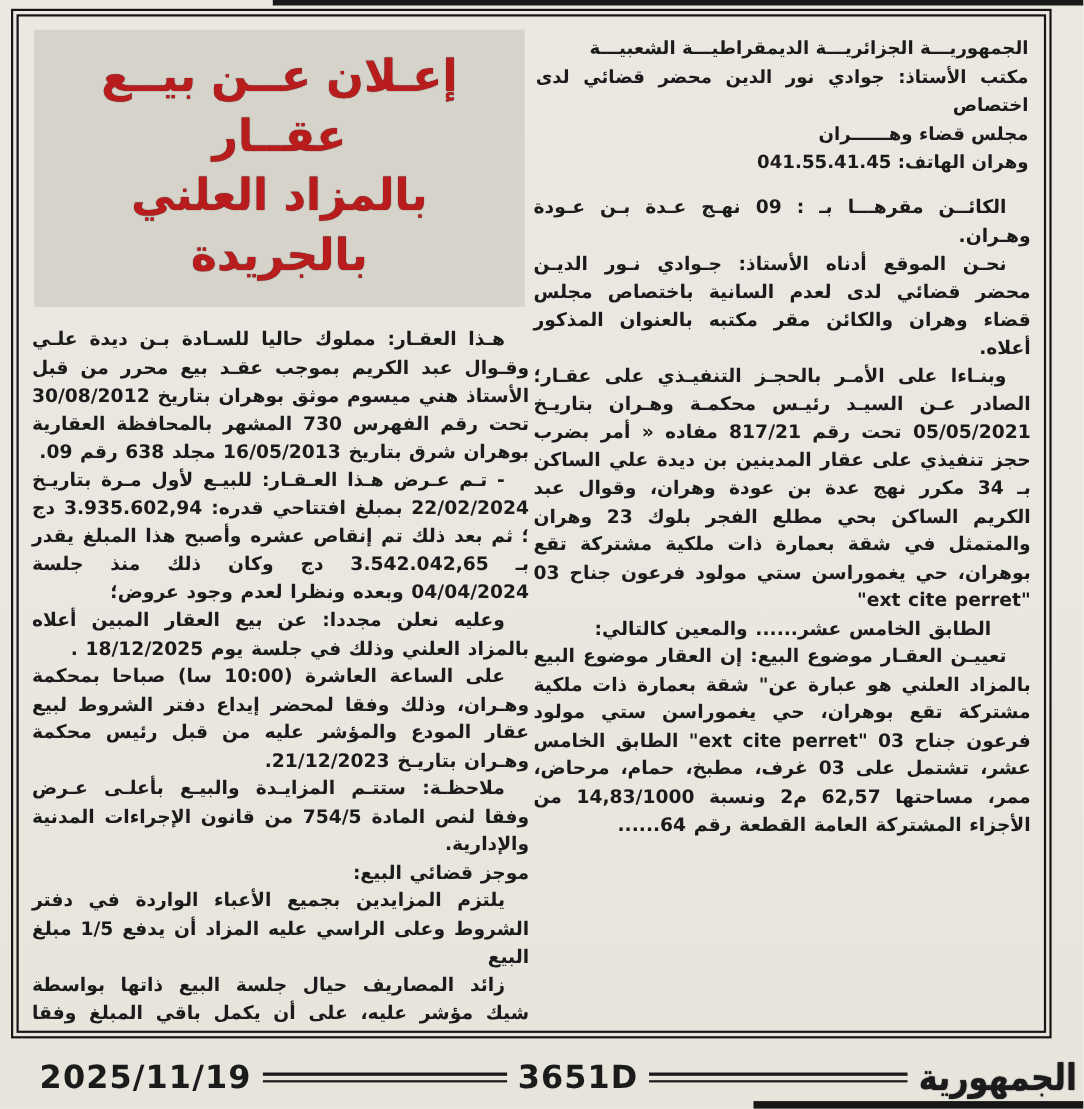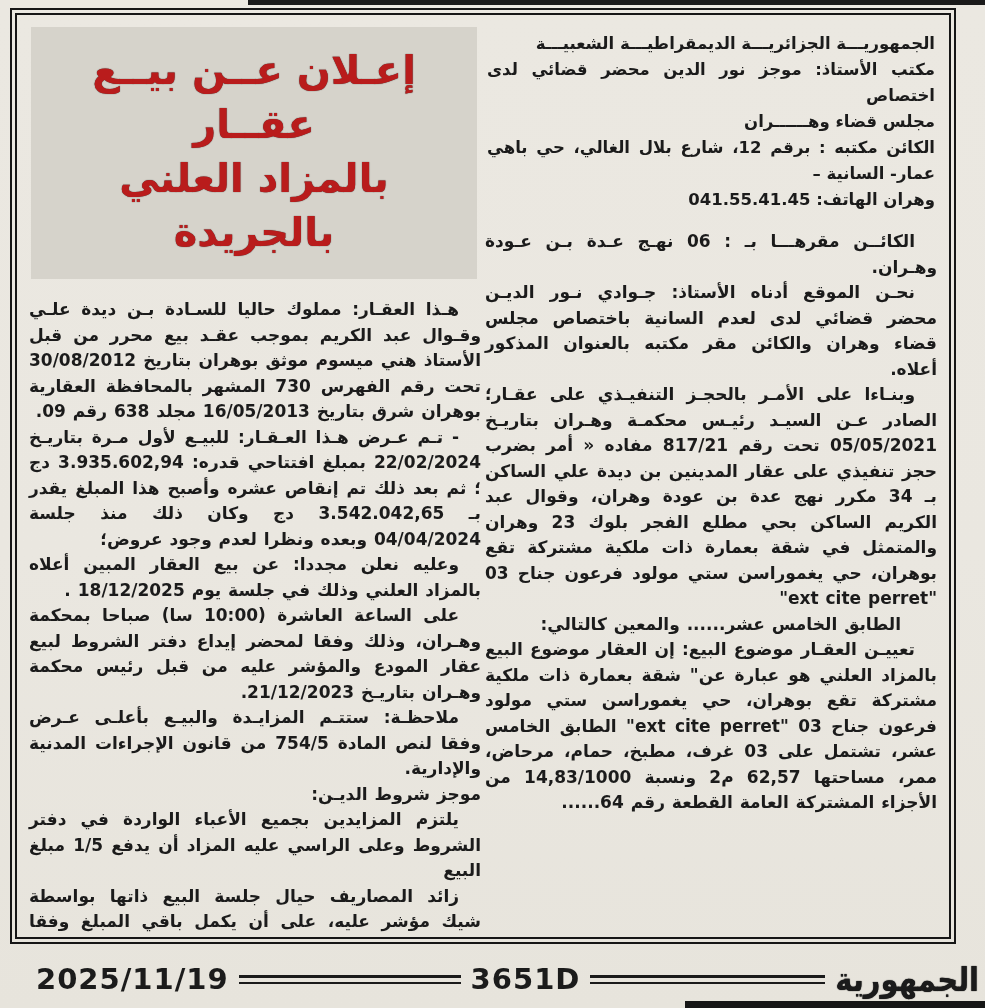--- a/index.html
+++ b/index.html
@@ -82,44 +82,43 @@
 
   <div class="top-partial-rule"></div>
 
   <div class="frame">
     <div class="frame-inner">
       <div class="columns">
 
         <div class="col col-right">
           <div class="office-header">
             <div class="hline">الجمهوريـــة الجزائريـــة الديمقراطيـــة الشعبيـــة</div>
-            <div class="hline">مكتب الأستاذ: موجز نور الدين محضر قضائي لدى اختصاص</div>
+            <div class="hline">مكتب الأستاذ: جوادي نور الدين محضر قضائي لدى اختصاص</div>
             <div class="hline">مجلس قضاء وهــــــران</div>
-            <div class="hline">الكائن مكتبه : برقم 12، شارع بلال الغالي، حي باهي عمار- السانية –</div>
             <div class="hline">وهران الهاتف: 041.55.41.45</div>
           </div>
-          <p class="body-p">الكائــن مقرهـــا بـ : 06 نهـج عـدة بـن عـودة وهـران.</p>
+          <p class="body-p">الكائــن مقرهـــا بـ : 09 نهـج عـدة بـن عـودة وهـران.</p>
           <p class="body-p">نحـن الموقع أدناه الأستاذ: جـوادي نـور الديـن محضر قضائي لدى لعدم السانية باختصاص مجلس قضاء وهران والكائن مقر مكتبه بالعنوان المذكور أعلاه.</p>
           <p class="body-p">وبنـاءا على الأمـر بالحجـز التنفيـذي على عقـار؛ الصادر عـن السيـد رئيـس محكمـة وهـران بتاريـخ 05/05/2021 تحت رقم 817/21 مفاده « أمر بضرب حجز تنفيذي على عقار المدينين بن ديدة علي الساكن بـ 34 مكرر نهج عدة بن عودة وهران، وقوال عبد الكريم الساكن بحي مطلع الفجر بلوك 23 وهران والمتمثل في شقة بعمارة ذات ملكية مشتركة تقع بوهران، حي يغموراسن ستي مولود فرعون جناح 03 "ext cite perret"</p>
           <p class="body-p p-floor">الطابق الخامس عشر...... والمعين كالتالي:</p>
           <p class="body-p">تعييـن العقـار موضوع البيع: إن العقار موضوع البيع بالمزاد العلني هو عبارة عن" شقة بعمارة ذات ملكية مشتركة تقع بوهران، حي يغموراسن ستي مولود فرعون جناح 03 "ext cite perret" الطابق الخامس عشر، تشتمل على 03 غرف، مطبخ، حمام، مرحاض، ممر، مساحتها 62,57 م2 ونسبة 14,83/1000 من الأجزاء المشتركة العامة القطعة رقم 64......</p>
 
         </div>
 
         <div class="col col-left">
           <div class="title-box">
             <div>إعـلان عــن بيــع عقــار</div>
             <div>بالمزاد العلني بالجريدة</div>
           </div>
           <p class="body-p">هـذا العقـار: مملوك حاليا للسـادة بـن ديدة علـي وقـوال عبد الكريم بموجب عقـد بيع محرر من قبل الأستاذ هني ميسوم موثق بوهران بتاريخ 30/08/2012 تحت رقم الفهرس 730 المشهر بالمحافظة العقارية بوهران شرق بتاريخ 16/05/2013 مجلد 638 رقم 09.</p>
           <p class="body-p">- تـم عـرض هـذا العـقـار: للبيـع لأول مـرة بتاريـخ 22/02/2024 بمبلغ افتتاحي قدره: 3.935.602,94 دج ؛ ثم بعد ذلك تم إنقاص عشره وأصبح هذا المبلغ يقدر بـ 3.542.042,65 دج وكان ذلك منذ جلسة 04/04/2024 وبعده ونظرا لعدم وجود عروض؛</p>
           <p class="body-p">وعليه نعلن مجددا: عن بيع العقار المبين أعلاه بالمزاد العلني وذلك في جلسة يوم 18/12/2025 .</p>
           <p class="body-p">على الساعة العاشرة (10:00 سا) صباحا بمحكمة وهـران، وذلك وفقا لمحضر إيداع دفتر الشروط لبيع عقار المودع والمؤشر عليه من قبل رئيس محكمة وهـران بتاريـخ 21/12/2023.</p>
           <p class="body-p">ملاحظـة: ستتـم المزايـدة والبيـع بأعلـى عـرض وفقا لنص المادة 754/5 من قانون الإجراءات المدنية والإدارية.</p>
-          <p class="body-p heading-p">موجز شروط الديـن:</p>
+          <p class="body-p heading-p">موجز قضائي البيع:</p>
           <p class="body-p">يلتزم المزايدين بجميع الأعباء الواردة في دفتر الشروط وعلى الراسي عليه المزاد أن يدفع 1/5 مبلغ البيع</p>
           <p class="body-p">زائد المصاريف حيال جلسة البيع ذاتها بواسطة شيك مؤشر عليه، على أن يكمل باقي المبلغ وفقا للشــــروط</p>
 
         </div>
 
       </div>
     </div>
   </div>
 
   <div class="footer">

